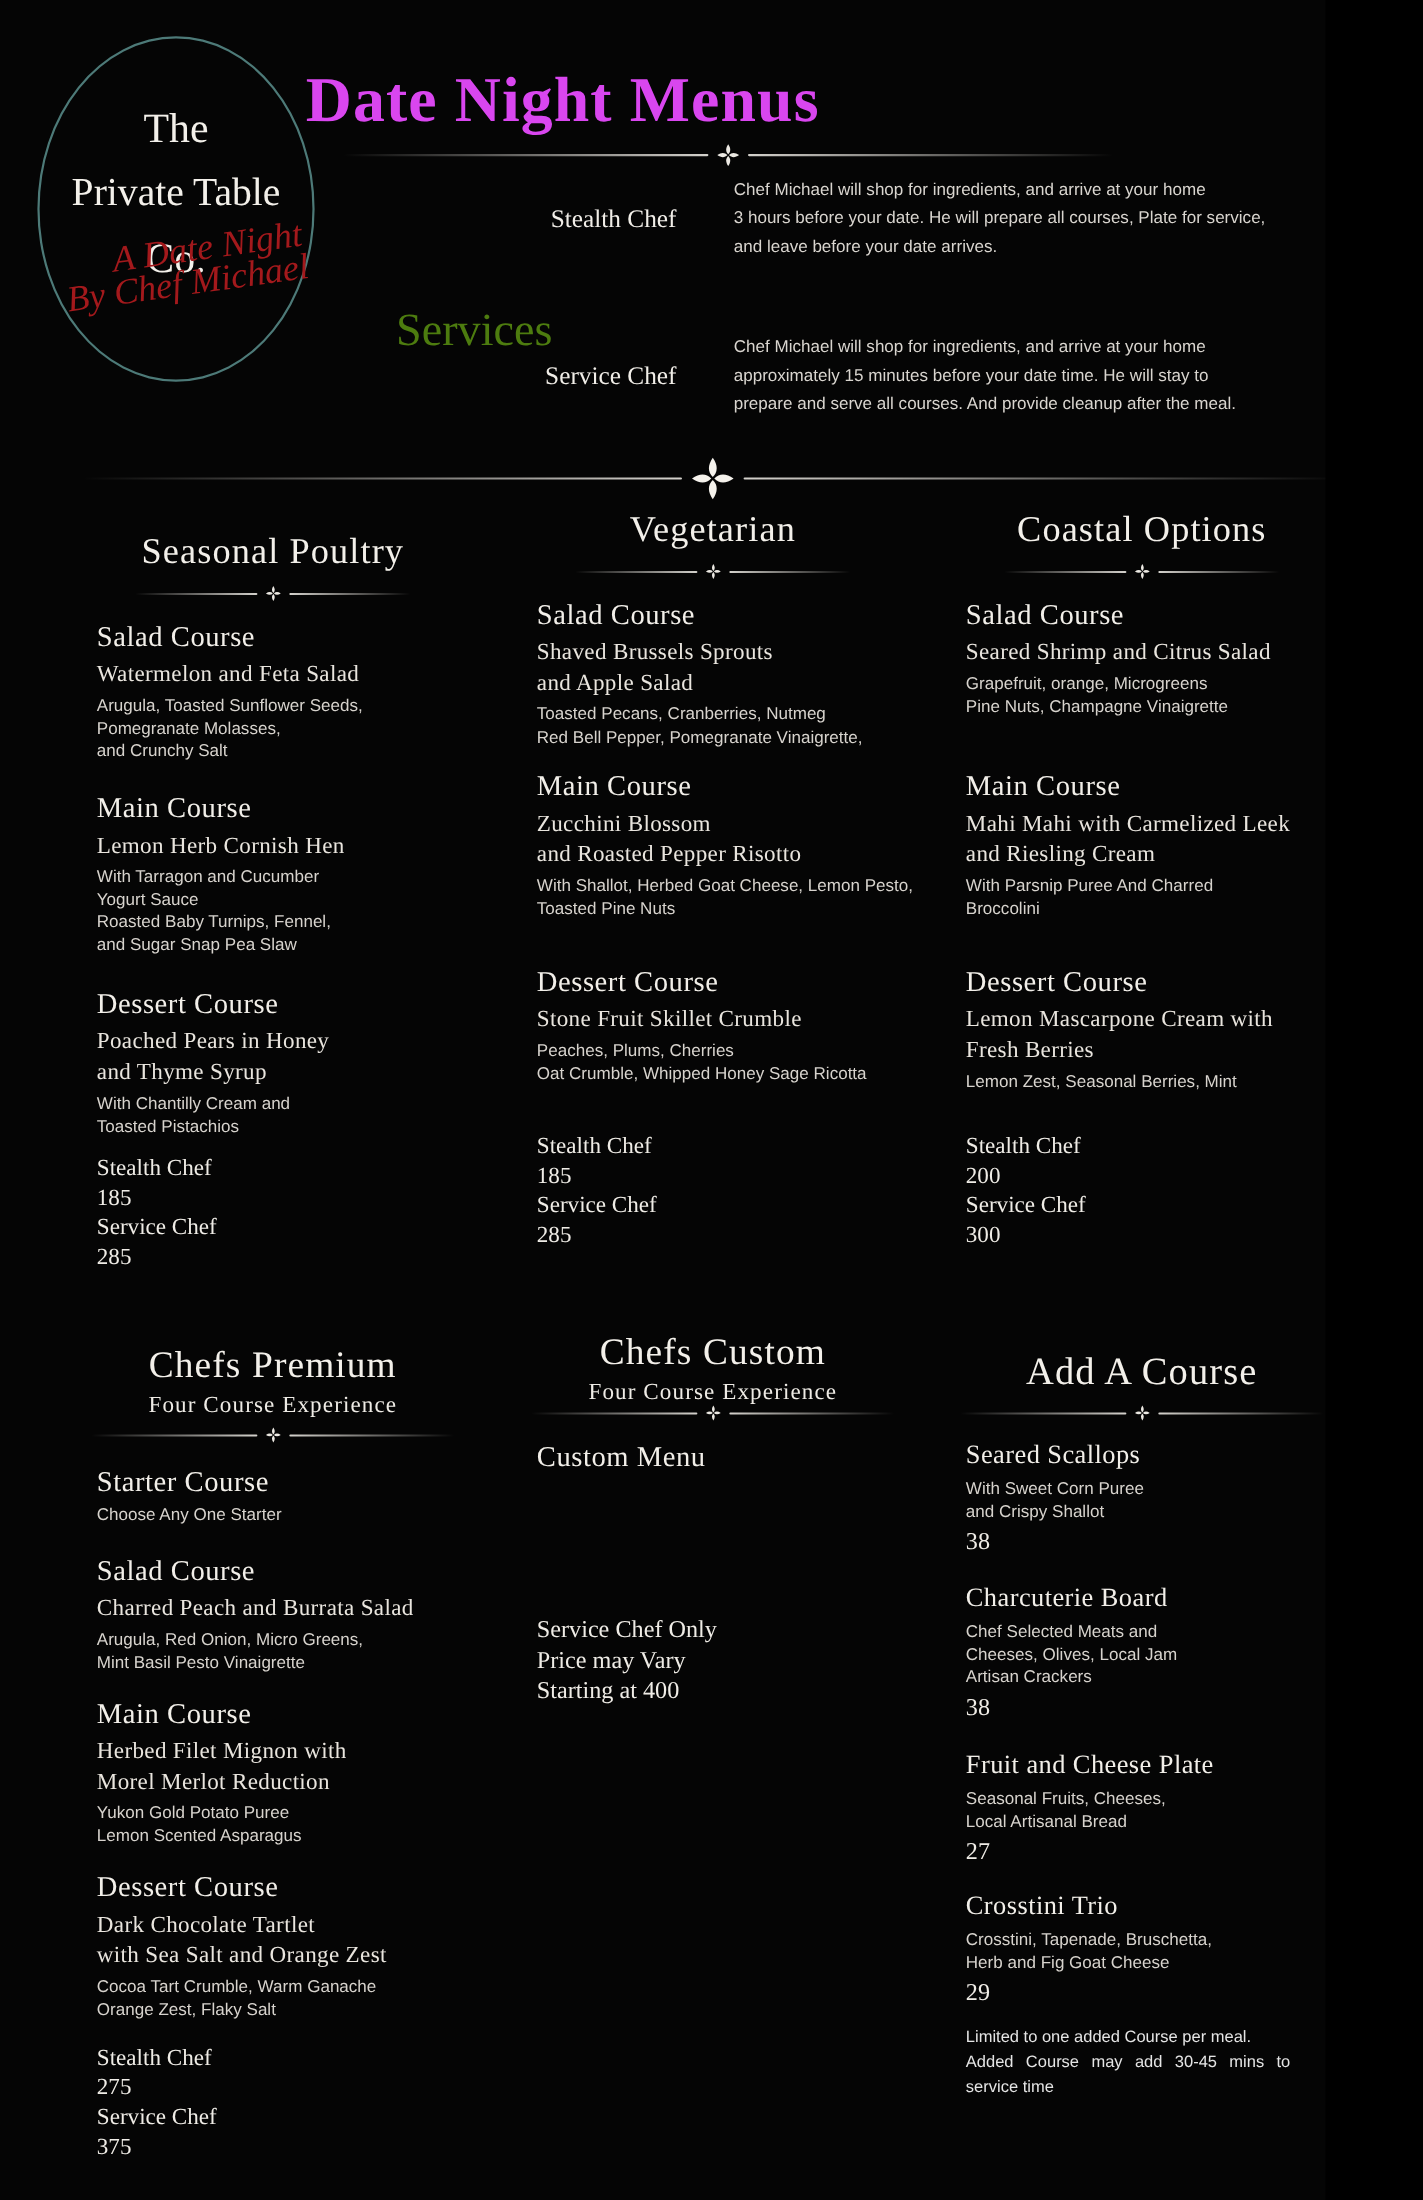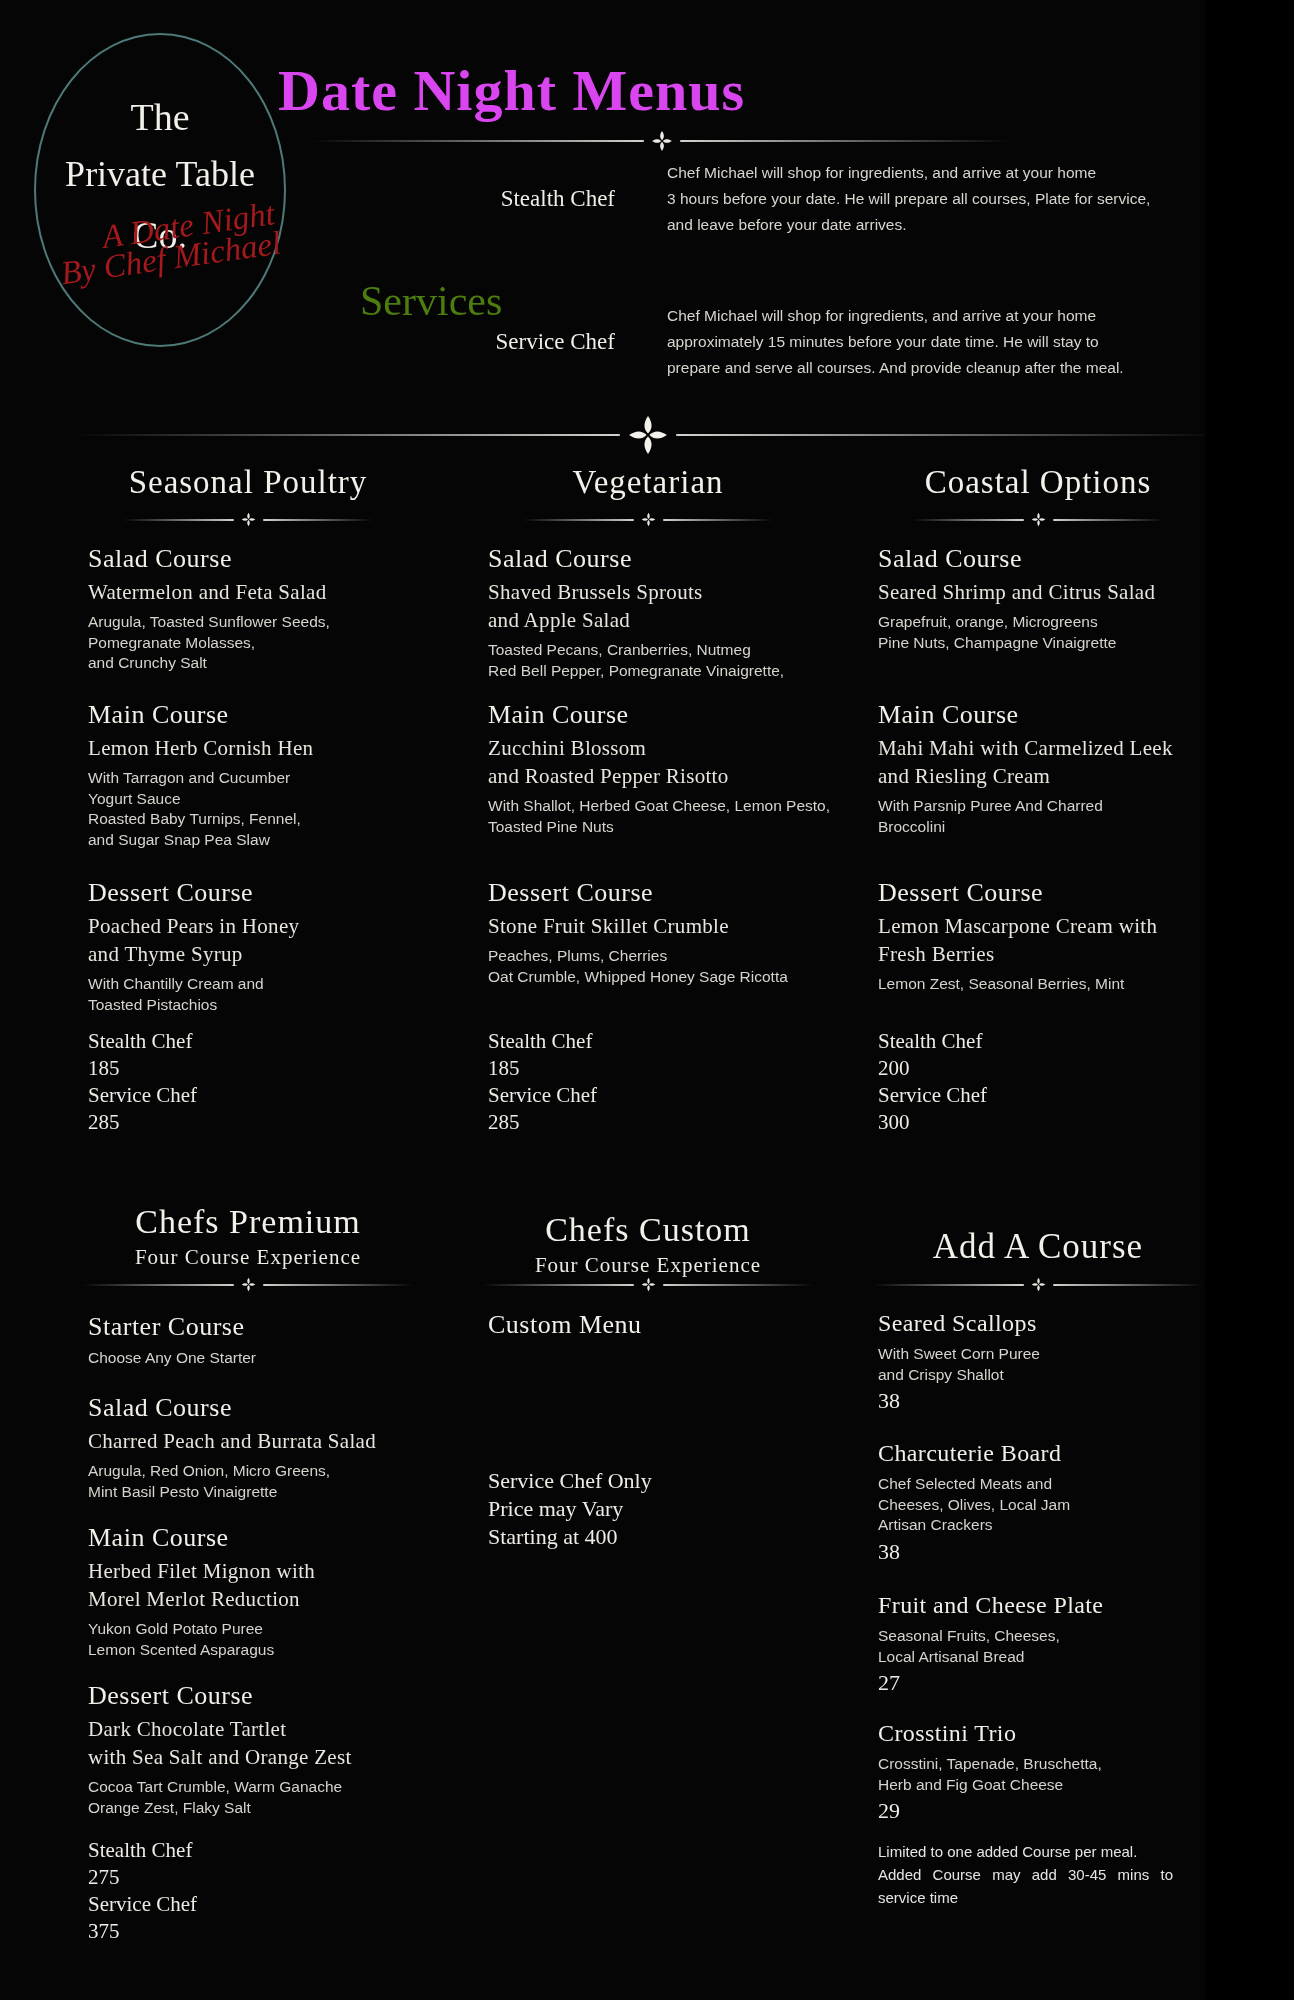--- a/index.html
+++ b/index.html
@@ -41,21 +41,21 @@
   .orn-lg{width:42px;height:42px;fill:#f5f2ec;}
   .title-rule{position:absolute;left:312px;top:130px;width:700px;}
   .title-rule .rl,.title-rule .rr{height:2.5px;}
   .big-rule{position:absolute;left:75px;top:414px;width:1145px;}
   .big-rule .rl,.big-rule .rr{height:2.5px;}
 
   
   .col{position:absolute;width:320px;}
   .row1{top:462px;height:710px;}
   .row2{top:1195px;height:800px;}
-  .c1{left:88px;}.c2{left:488px;}.c3{left:878px;}
+  .c1{left:88px;margin-top:20px;}.c2{left:488px;}.c3{left:878px;}
   .menu-title{position:absolute;top:2px;left:0;width:100%;margin:0;text-align:center;
               font-size:33px;font-weight:normal;letter-spacing:1px;white-space:nowrap;color:#f3f0ea;}
   .col-rule{position:absolute;top:50px;left:50%;transform:translateX(-50%);width:250px;}
   .pkg-title{position:absolute;left:0;width:100%;margin:0;text-align:center;font-size:34px;
              font-weight:normal;letter-spacing:1px;white-space:nowrap;color:#f3f0ea;}
   .pkg-sub{position:absolute;left:0;width:100%;text-align:center;font-size:21px;
            letter-spacing:1px;white-space:nowrap;color:#eeebe5;}
   .t-prem{top:8px;}   .sub-prem{top:50px;}
   .t-cust{top:16px;}  .sub-cust{top:58px;}
   .t-add{top:32px;font-size:35px;}

